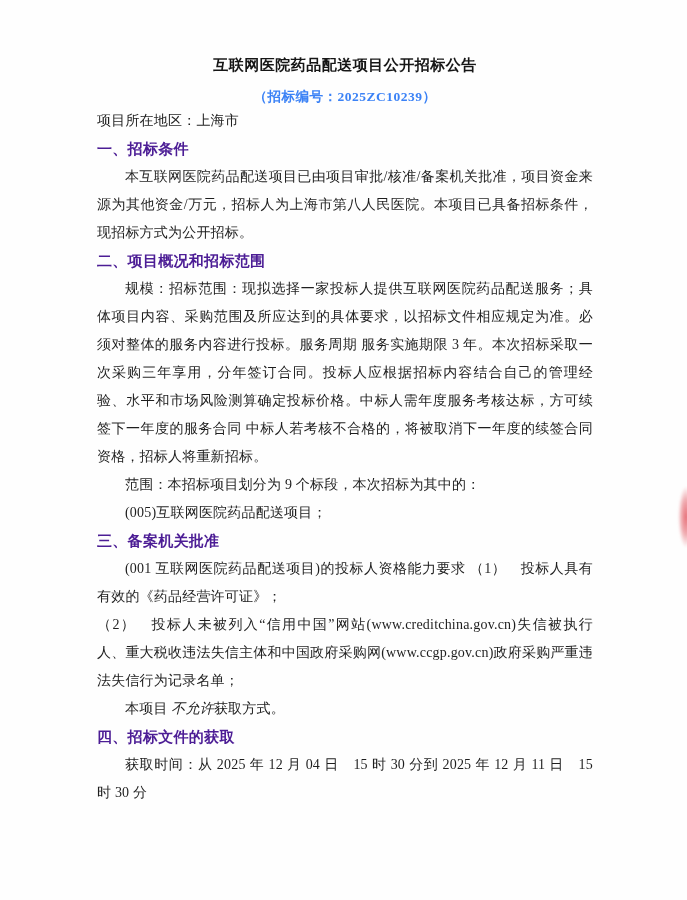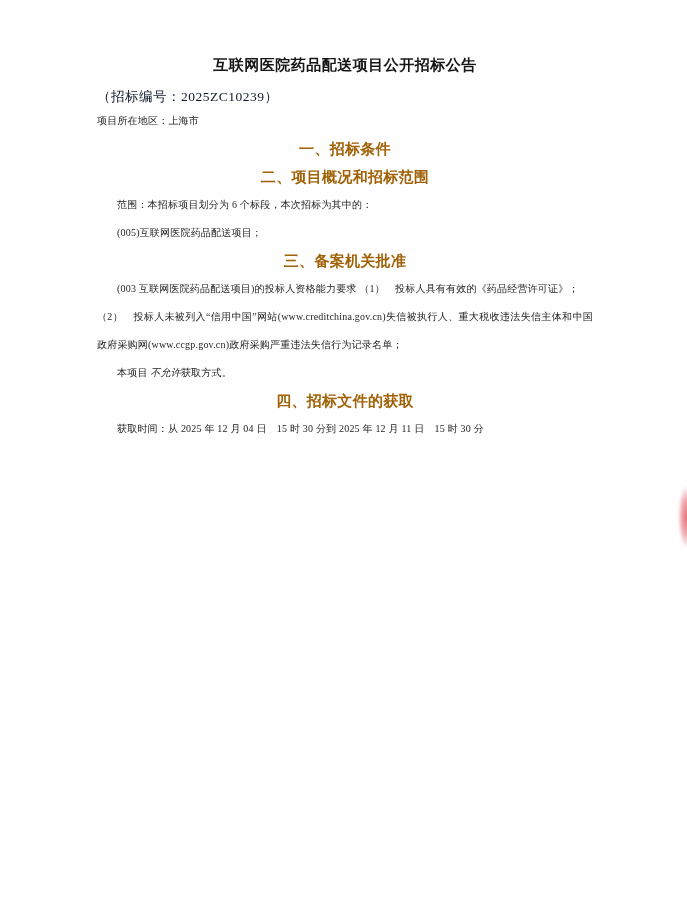--- a/index.html
+++ b/index.html
@@ -23,43 +23,43 @@
     font-size: 15px;
     font-weight: 700;
     line-height: 22px;
     text-align: center;
     letter-spacing: 0.5px;
     color: #161616;
   }
   .doc-subtitle {
     margin-top: 11px;
     font-size: 13.5px;
-    font-weight: 400;
+    font-weight: 700;
     line-height: 20px;
+    text-align: center;
     letter-spacing: 0.5px;
-    color: #0f172a;
+    color: #3b82f6;
   }
   .location-line {
     margin-top: 37px;
     font-size: 13px;
     line-height: 28px;
   }
   h2.sec-heading {
     margin: 0;
     font-family: "Liberation Sans", "DejaVu Sans", sans-serif;
     font-size: 15px;
     font-weight: 700;
     line-height: 28px;
-    color: #a16207;
+    color: #4c1d95;
     letter-spacing: 0.3px;
-    text-align: center;
   }
   p.body-par {
     margin: 0;
-    font-size: 10px;
+    font-size: 14px;
     line-height: 28px;
     text-align: justify;
     text-justify: inter-character;
     word-break: break-all;
     letter-spacing: 0.2px;
   }
   p.indent { text-indent: 2em; }
   p.flush  { text-indent: 0; }
   p.body-par em {
     font-style: italic;
@@ -87,31 +87,33 @@
 <div class="page">
 
   <div class="doc-title">互联网医院药品配送项目公开招标公告</div>
 
   <div class="doc-subtitle">（招标编号：2025ZC10239）</div>
 
   <p class="body-par flush location-line">项目所在地区：上海市</p>
 
   <section>
     <h2 class="sec-heading">一、招标条件</h2>
+    <p class="body-par indent">本互联网医院药品配送项目已由项目审批/核准/备案机关批准，项目资金来源为其他资金/万元，招标人为上海市第八人民医院。本项目已具备招标条件，现招标方式为公开招标。</p>
   </section>
 
   <section>
     <h2 class="sec-heading">二、项目概况和招标范围</h2>
-    <p class="body-par indent">范围：本招标项目划分为 6 个标段，本次招标为其中的：</p>
+    <p class="body-par indent">规模：招标范围：现拟选择一家投标人提供互联网医院药品配送服务；具体项目内容、采购范围及所应达到的具体要求，以招标文件相应规定为准。必须对整体的服务内容进行投标。服务周期 服务实施期限 3 年。本次招标采取一次采购三年享用，分年签订合同。投标人应根据招标内容结合自己的管理经验、水平和市场风险测算确定投标价格。中标人需年度服务考核达标，方可续签下一年度的服务合同 中标人若考核不合格的，将被取消下一年度的续签合同资格，招标人将重新招标。</p>
+    <p class="body-par indent">范围：本招标项目划分为 9 个标段，本次招标为其中的：</p>
     <p class="body-par indent">(005)互联网医院药品配送项目；</p>
   </section>
 
   <section>
     <h2 class="sec-heading">三、备案机关批准</h2>
-    <p class="body-par indent">(003 互联网医院药品配送项目)的投标人资格能力要求 （1）　投标人具有有效的《药品经营许可证》；</p>
+    <p class="body-par indent">(001 互联网医院药品配送项目)的投标人资格能力要求 （1）　投标人具有有效的《药品经营许可证》；</p>
     <p class="body-par flush">（2）　投标人未被列入“信用中国”网站(www.creditchina.gov.cn)失信被执行人、重大税收违法失信主体和中国政府采购网(www.ccgp.gov.cn)政府采购严重违法失信行为记录名单；</p>
     <p class="body-par indent"><span>本项目 </span><em>不允许</em><span>获取方式。</span></p>
   </section>
 
   <section>
     <h2 class="sec-heading">四、招标文件的获取</h2>
     <p class="body-par indent">获取时间：从 2025 年 12 月 04 日　15 时 30 分到 2025 年 12 月 11 日　15 时 30 分</p>
   </section>
 
   <div class="seal-fragment"></div>

